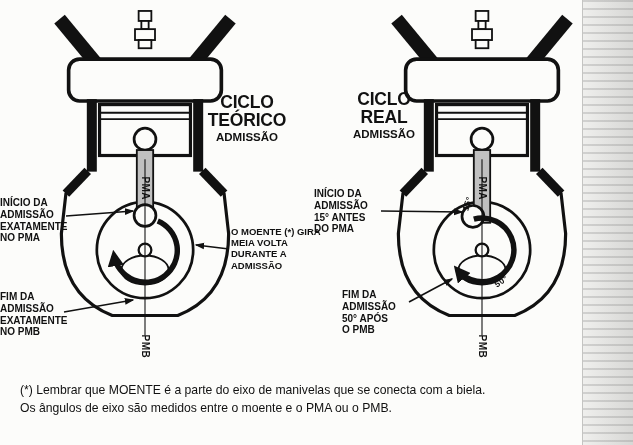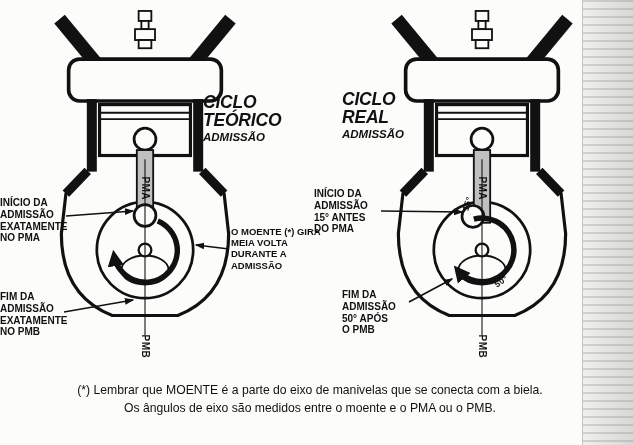--- a/index.html
+++ b/index.html
@@ -12,30 +12,30 @@
   svg.engine, svg.overlay { position:absolute; }
   .engine .s  { stroke:var(--ink,#111); fill:none; }
   .engine .sf { stroke:var(--ink,#111); fill:var(--paper,#fff); }
   .engine .f  { fill:var(--ink,#111); stroke:none; }
   .engine .rod{ stroke:var(--ink,#111); fill:var(--rod_gray,#c0c0c0); }
   .engine text { font-family:"Liberation Sans",sans-serif; font-weight:700;
                  fill:var(--ink,#111); letter-spacing:.5px; }
   .mk { fill:var(--ink,#111); }
   .lead { stroke:var(--ink,#111); stroke-width:1.6; marker-end:url(#lh); }
 
-  .title { position:absolute; font-weight:700;font-style:italic; }
+  .title { position:absolute; text-align:center; font-weight:700; }
   .title .main { font-size:17.5px; line-height:1.04; white-space:pre-line; letter-spacing:-.2px; }
   .title .sub  { font-size:11.5px; margin-top:2px; }
 
   .callout { position:absolute; font-size:10px; font-weight:700; text-align:left;
              line-height:1.18; white-space:pre-line; }
   .callout.small { font-size:9.5px; }
 
   .footnote { position:absolute; left:20px; width:580px; top:381px;
-              text-align:center; font-size:12.2px; line-height:1.5; }
+              font-size:12.2px; line-height:1.5; }
 
   .edge-shade { position:absolute; top:0; bottom:0; left:582px; right:0;
     background:
       repeating-linear-gradient(to bottom, rgba(130,130,130,.28) 0 2px, rgba(0,0,0,0) 2px 8px),
       linear-gradient(to right, #efefed, #d7d7d5);
     border-left:1px solid #c4c4c2; }
 </style>
 </head>
 <body>
 

